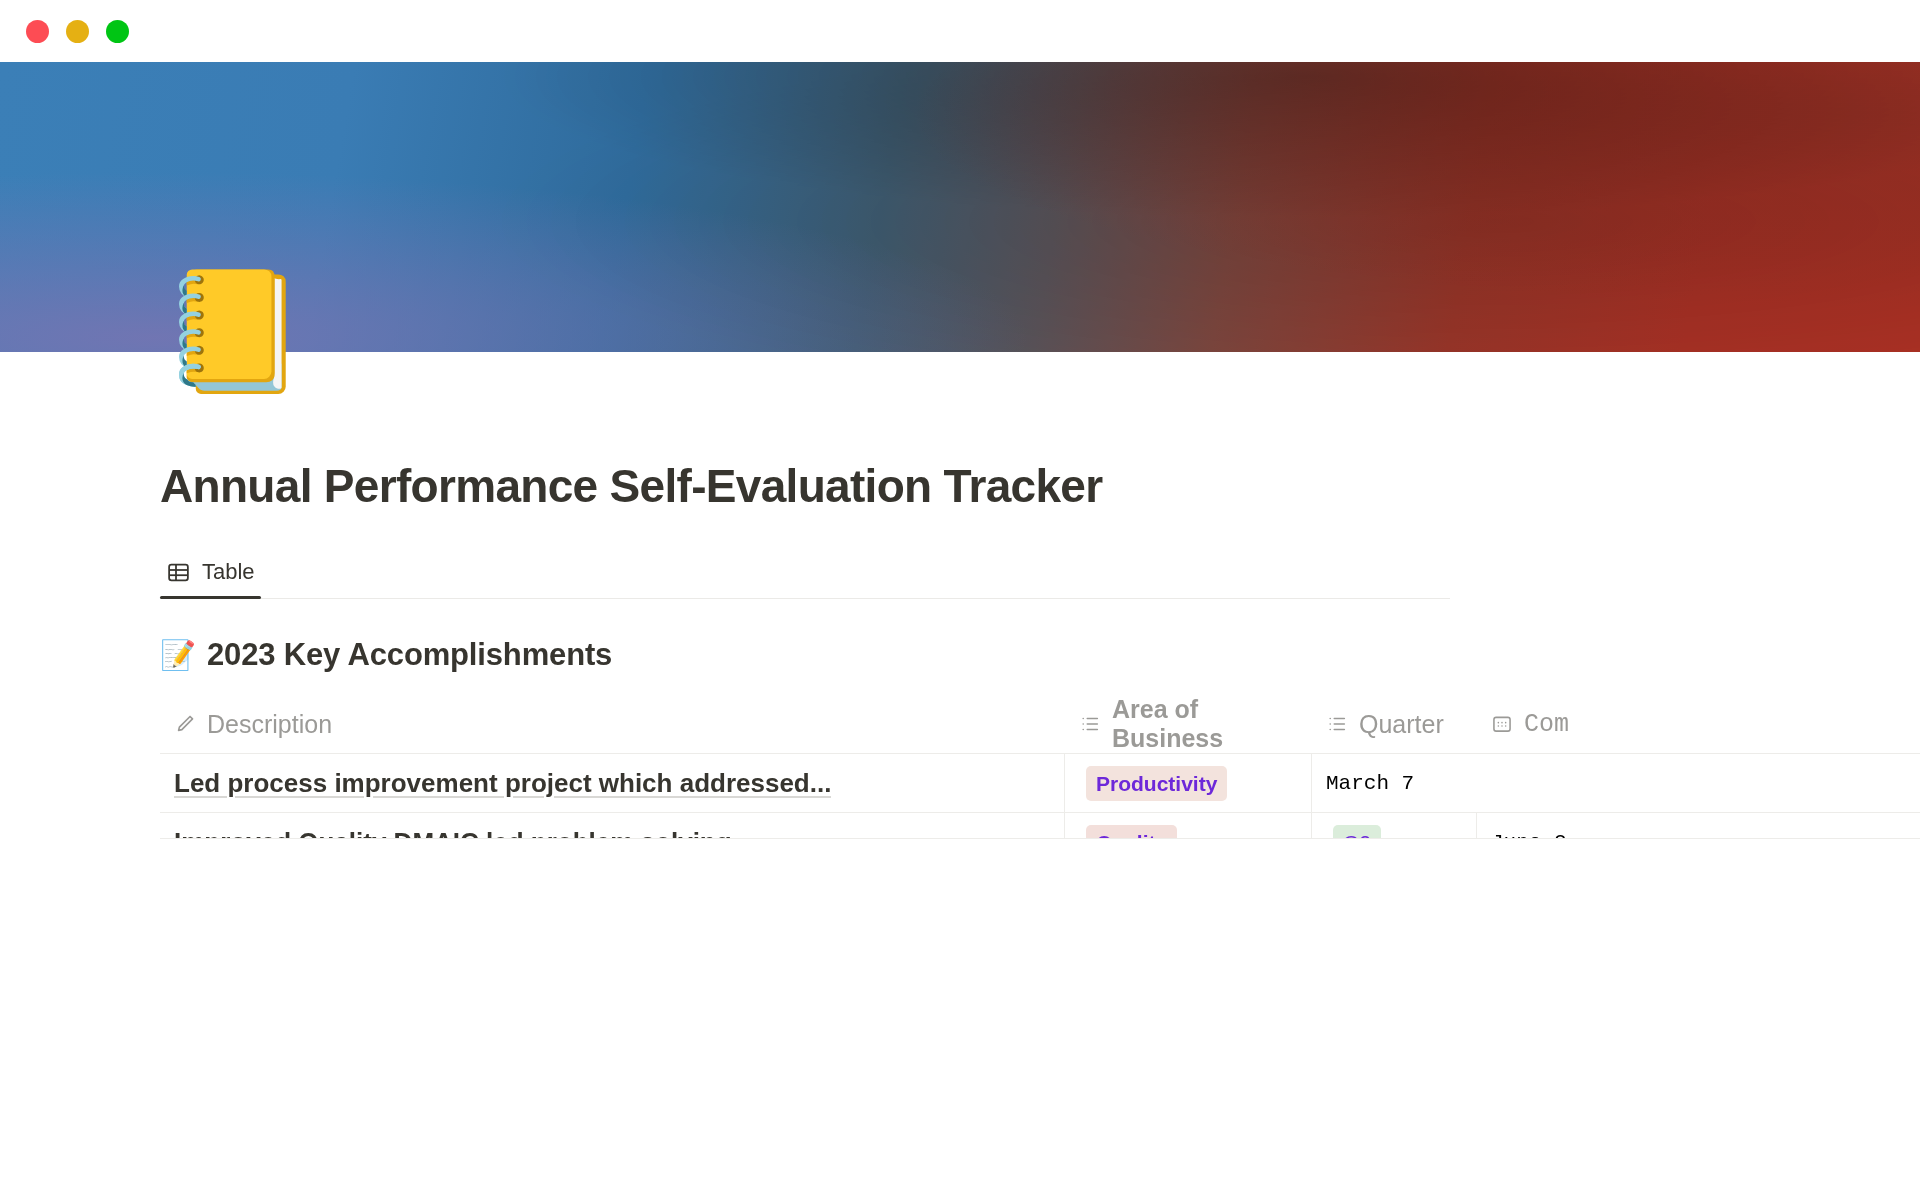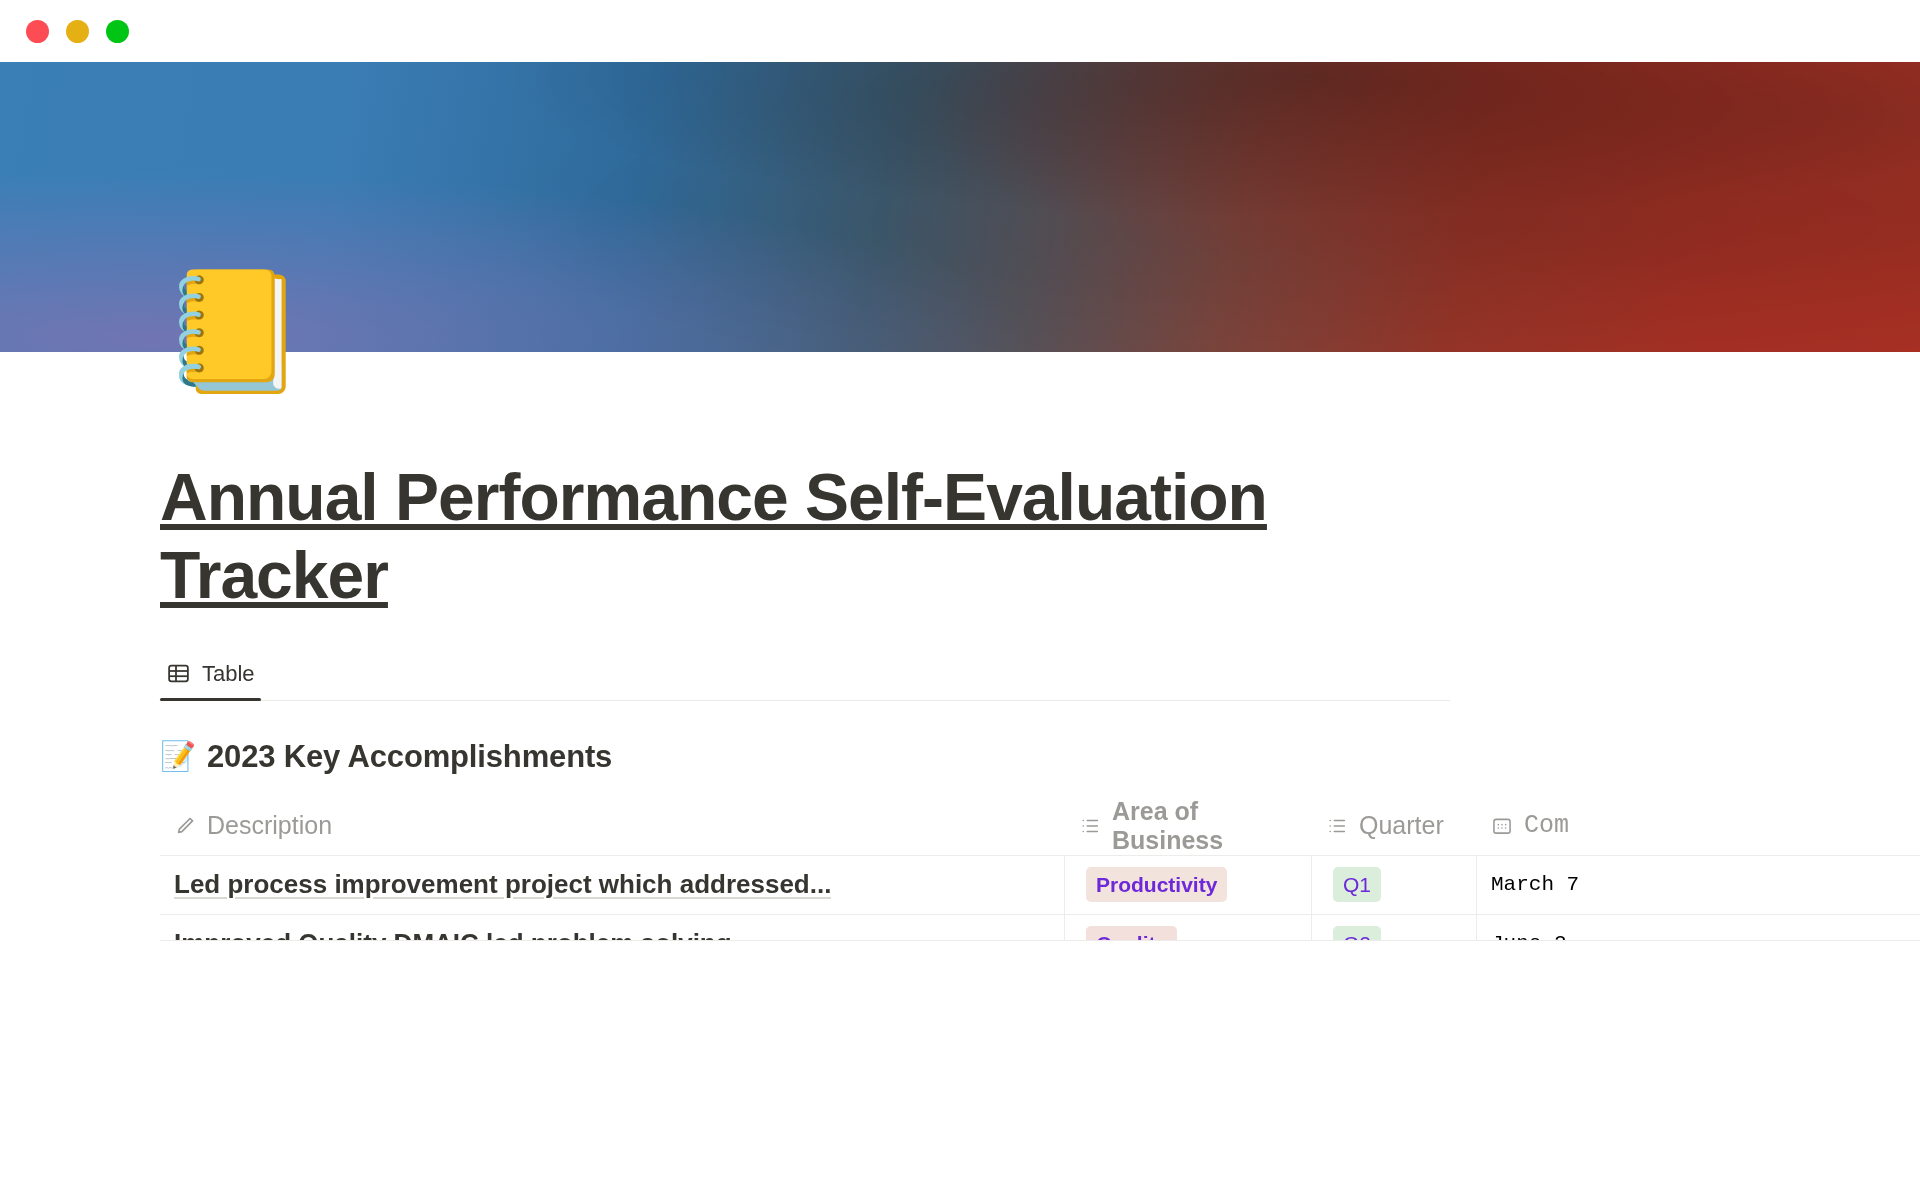--- a/index.html
+++ b/index.html
@@ -99,40 +99,39 @@
   }
   #content {
     position: relative;
     margin-left: 160px;
     width: 1760px;
   }
 
   #page-title {
     margin-top: 107px;
     width: 1200px;
-    font-size: 66px;
+    font-size: 46px;
     line-height: 1.18;
     font-weight: 700;
     letter-spacing: -0.015em;
     color: #37352f;
-    text-decoration: underline;
   }
 
   
   #view-tabs {
     margin-top: 34px;
     width: 1290px;
     border-bottom: 1px solid #ebeae7;
     display: flex;
     align-items: flex-end;
     height: 52px;
   }
   .view-tab {
     display: flex;
-    align-items: flex-start;
+    align-items: flex-end;
     gap: 11px;
     padding: 0 6px 13px 6px;
     cursor: pointer;
     position: relative;
   }
   .view-tab.active::after {
     content: "";
     position: absolute;
     left: 0; right: 0; bottom: -1px;
     height: 3px;
@@ -327,23 +326,20 @@
           </div>
         </div>
 
         <div class="db-row">
           <div class="db-cell c-desc">
             <span class="cell-title">Led process improvement project which addressed...</span>
           </div>
           <div class="db-cell c-area">
             <span class="tag" id="tag-area-0" style="background: rgb(243, 227, 221);">Productivity</span>
           </div>
-          <div class="db-cell c-quarter">
-            <span class="tag" id="tag-quarter-0" style="background: rgb(219, 237, 219);">Q1</span>
-          </div>
           <div class="db-cell c-date">
             <span class="cell-date">March 7</span>
           </div>
         </div>
 
         <div class="db-row clipped">
           <div class="db-cell c-desc">
             <span class="cell-title">Improved Quality DMAIC led problem solving</span>
           </div>
           <div class="db-cell c-area">

